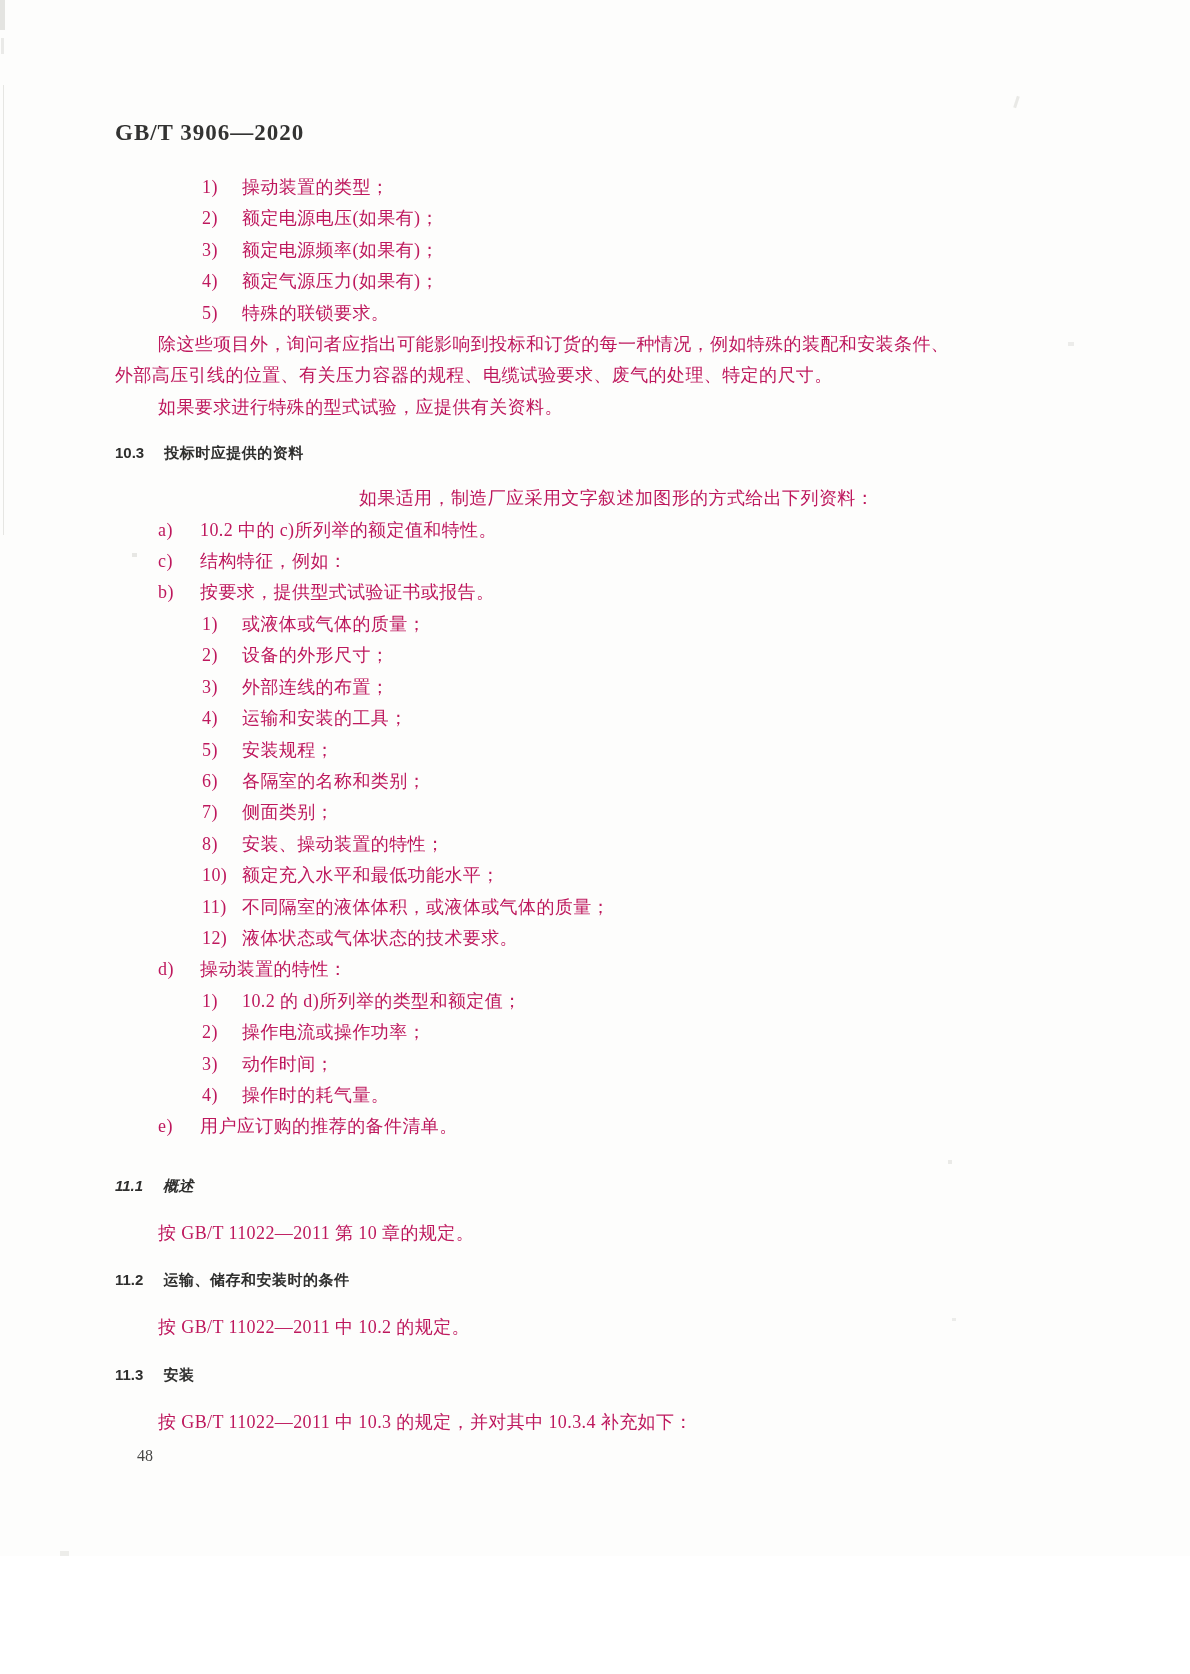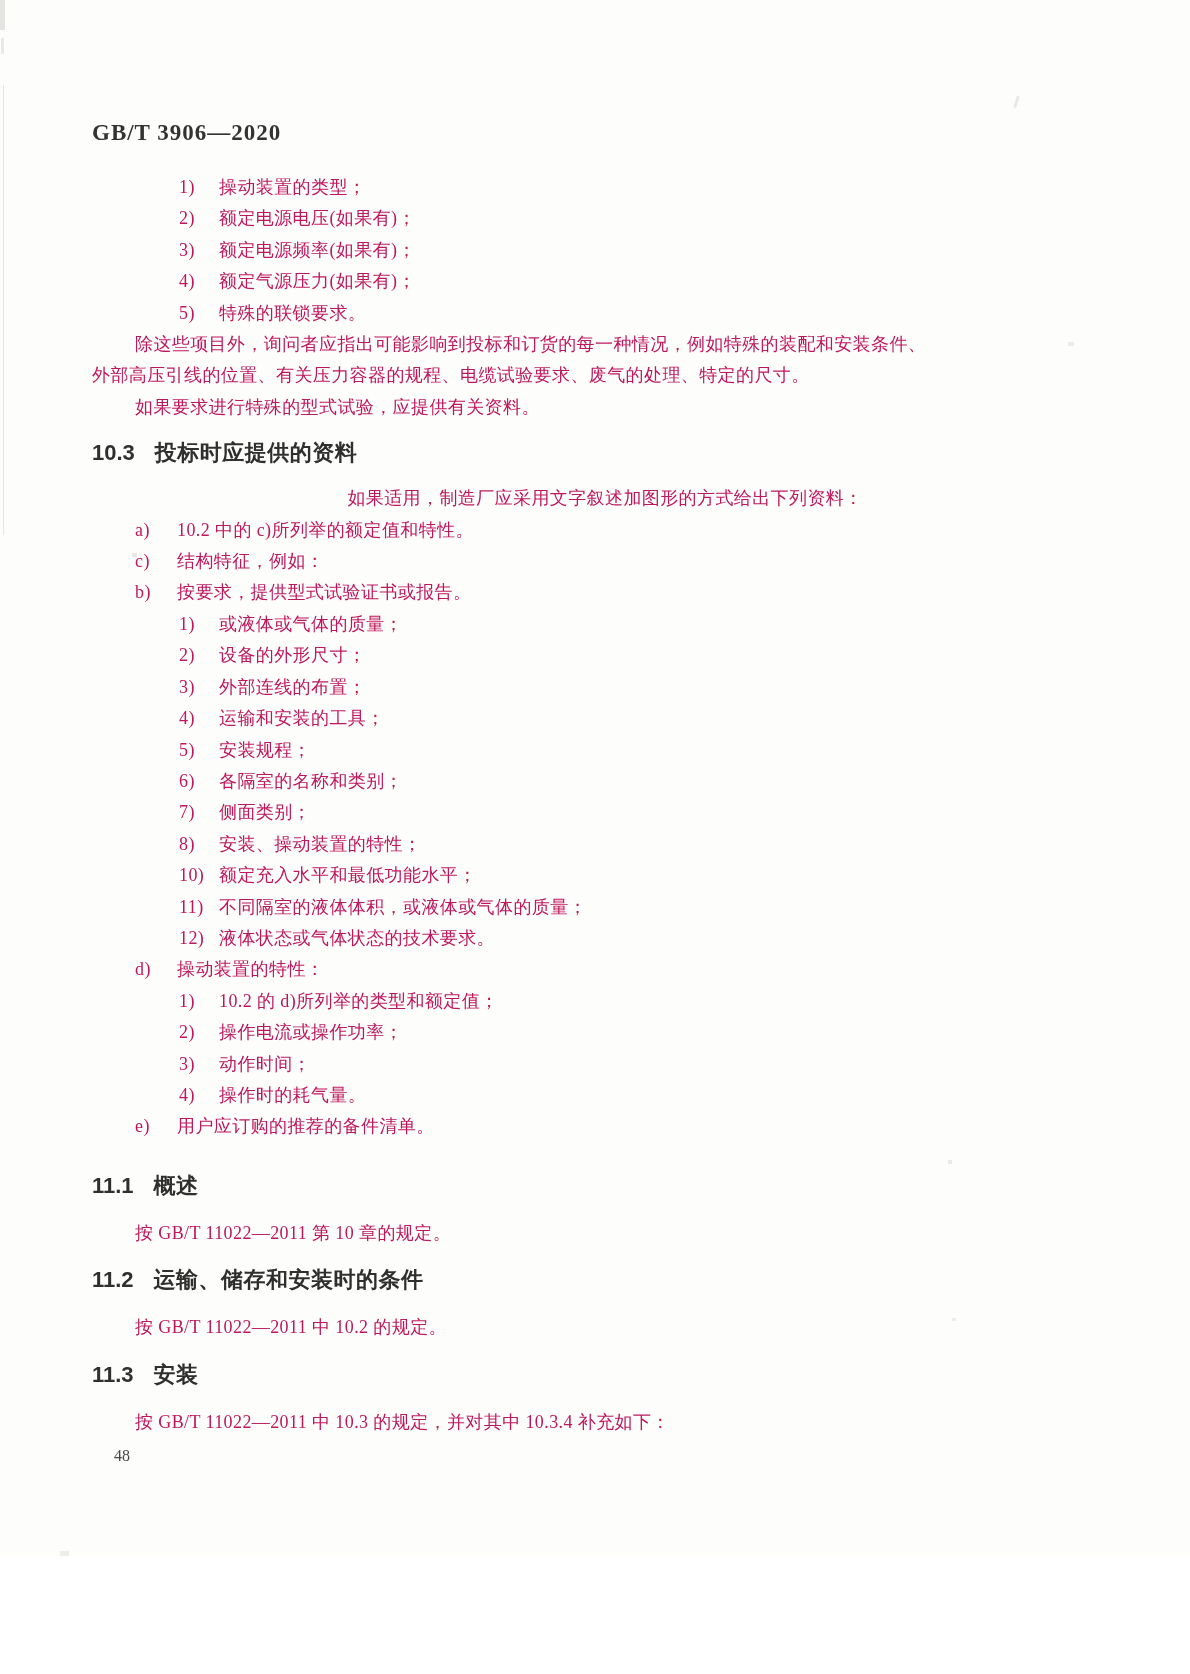--- a/index.html
+++ b/index.html
@@ -6,21 +6,21 @@
   body{
     width:1190px;height:1674px;
     background:#ffffff;
     font-family:"Liberation Serif","DejaVu Serif",serif;
     overflow:hidden;
   }
   .page{
     position:relative;
     width:1190px;height:1556px;
     box-sizing:border-box;
-    padding:120px 115px 0 92px;
+    padding:120px 115px 0 115px;
     background:#fdfdfc;
     color:#3d3d3d;
     overflow:hidden;
   }
   
   .doc-code{
     font-size:23px;
     font-weight:bold;
     color:#333332;
     letter-spacing:1px;
@@ -43,32 +43,32 @@
   
   .para-indent{margin-left:43px;}
   .para-cont{margin-left:0;}
   
   .let-item{margin-left:43px;}
   .let-item .marker{display:inline-block;min-width:42px;}
   
   .sec-heading{
     font-family:"Liberation Sans","DejaVu Sans",sans-serif;
     font-weight:bold;
-    font-size:22px;
+    font-size:15px;
     line-height:26px;
     height:26px;
     color:#2f2f2e;
     white-space:nowrap;
     letter-spacing:0.5px;
   }
   .sec-heading .h-num{margin-right:20px;letter-spacing:0;}
   .mt-h103{margin-top:17px;}
   .mt-intro{margin-top:17px;text-align:center;}
   .mt-h11{margin-top:33px;}
-  .mt-h111{margin-top:30px;}
+  .mt-h111{margin-top:30px;font-style:italic;}
   .mt-p{margin-top:19px;}
   .mt-h{margin-top:18px;}
   
   .page-number{
     margin-top:2px;
     margin-left:22px;
     font-size:16px;
     line-height:31px;
     color:#474746;
   }

